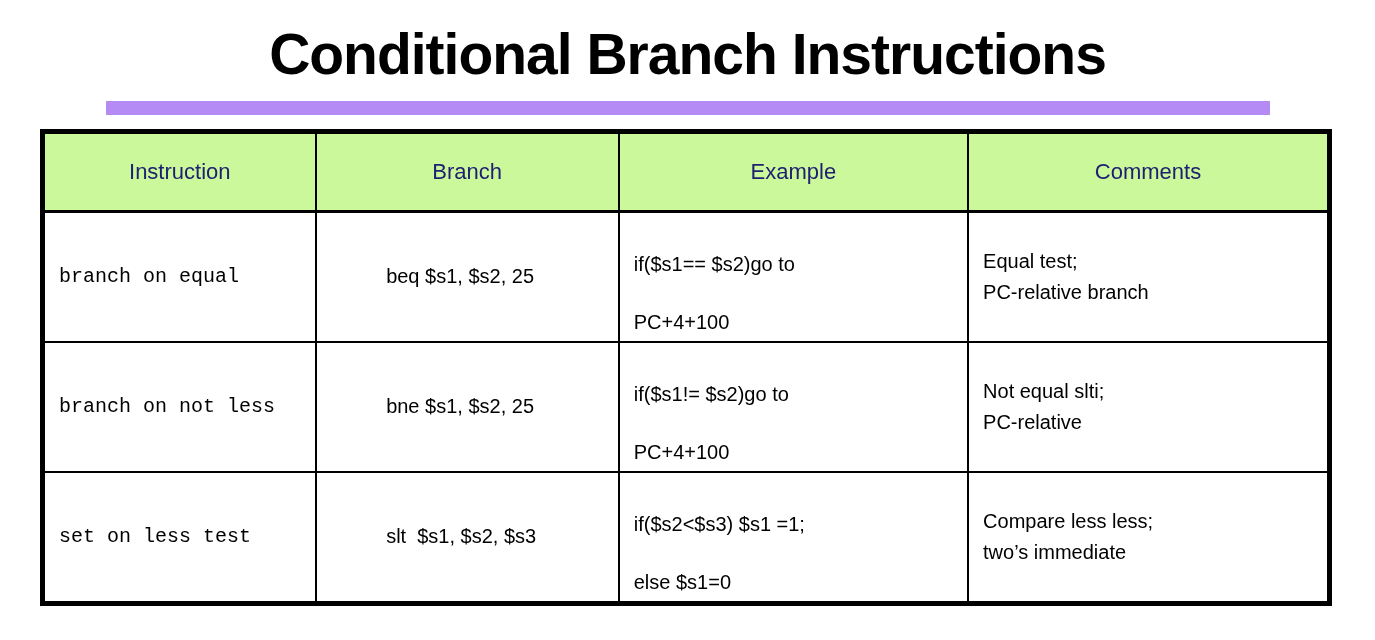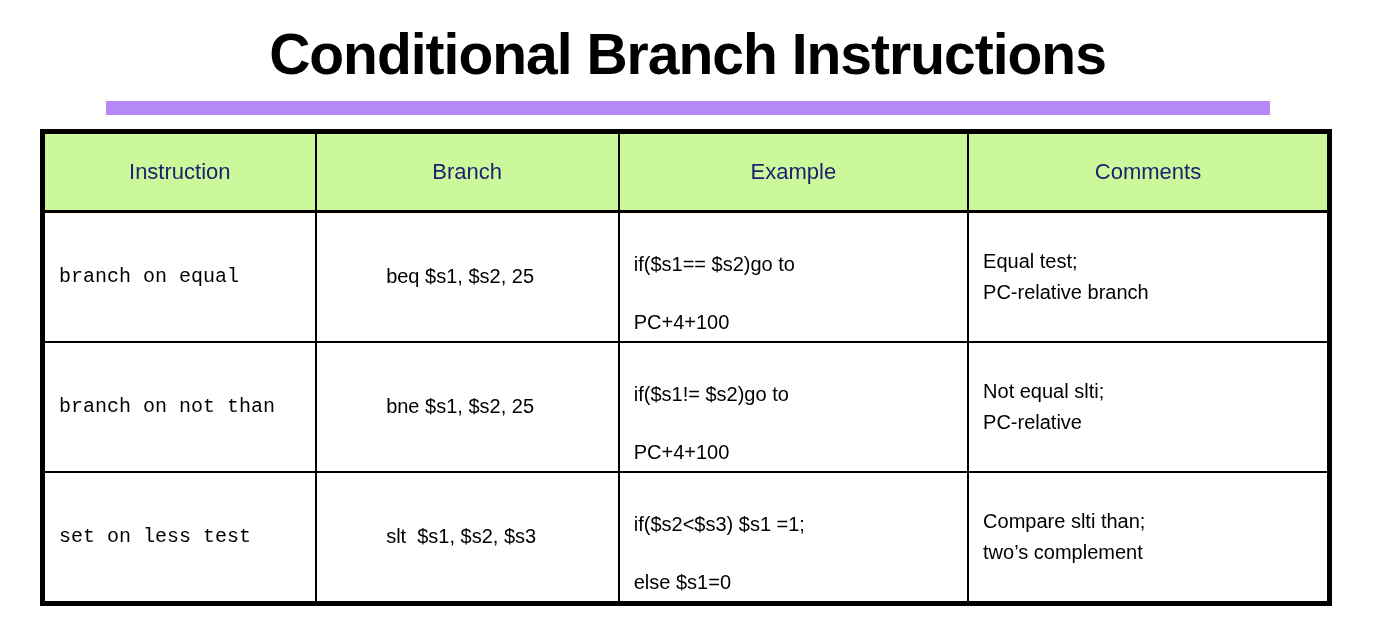--- a/index.html
+++ b/index.html
@@ -107,21 +107,21 @@
           <div class="mline">PC+4+100</div>
         </td>
         <td>
           <div class="cline">Equal test;</div>
           <div class="cline">PC-relative branch</div>
         </td>
       </tr>
 
       <tr>
         <td>
-          <div class="iline">branch on not than</div>
+          <div class="iline">branch on not less</div>
         </td>
         <td class="example">
           <span>bne $s1, $s2, 25</span>
         </td>
         <td>
           <div class="mline">if($s1!= $s2)go to</div>
           <div class="mline">PC+4+100</div>
         </td>
         <td>
           <div class="cline">Not equal slti;</div>
@@ -134,21 +134,21 @@
           <div class="iline">set on less test</div>
         </td>
         <td class="example">
           <span>slt  $s1, $s2, $s3</span>
         </td>
         <td>
           <div class="mline">if($s2&lt;$s3) $s1 =1;</div>
           <div class="mline">else $s1=0</div>
         </td>
         <td>
-          <div class="cline">Compare slti than;</div>
-          <div class="cline">two’s complement</div>
+          <div class="cline">Compare less less;</div>
+          <div class="cline">two’s immediate</div>
         </td>
       </tr>
 
     </tbody>
   </table>
 
 </div>
 
 </body></html>

